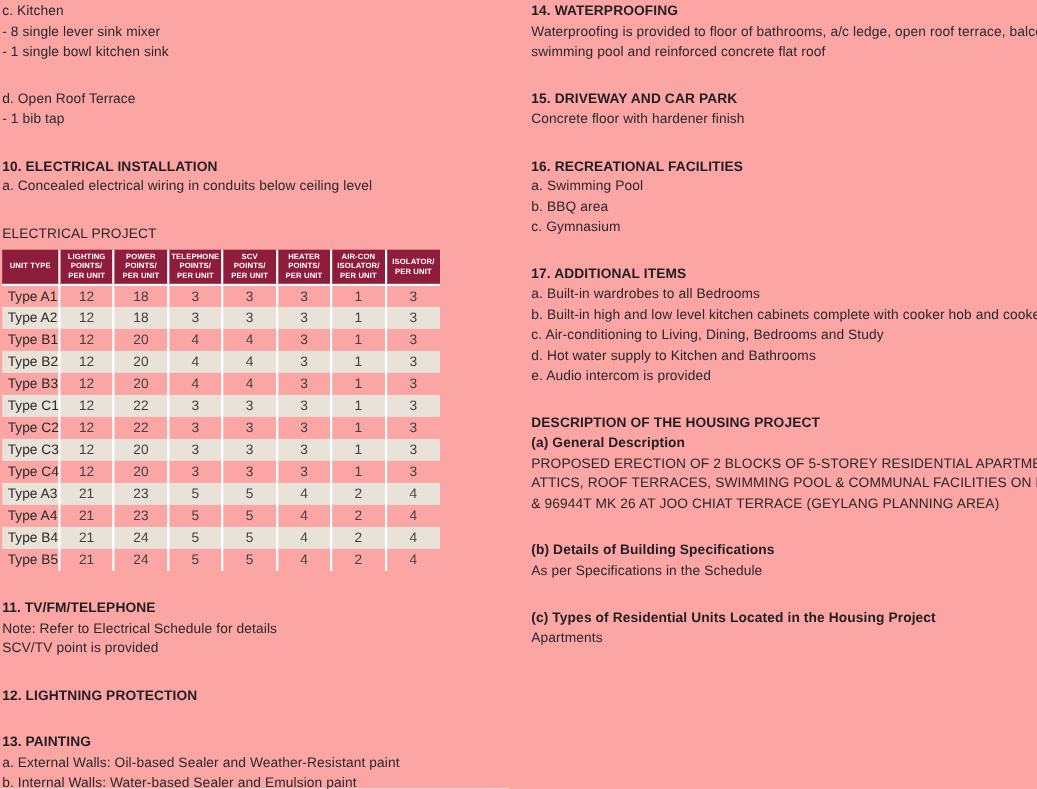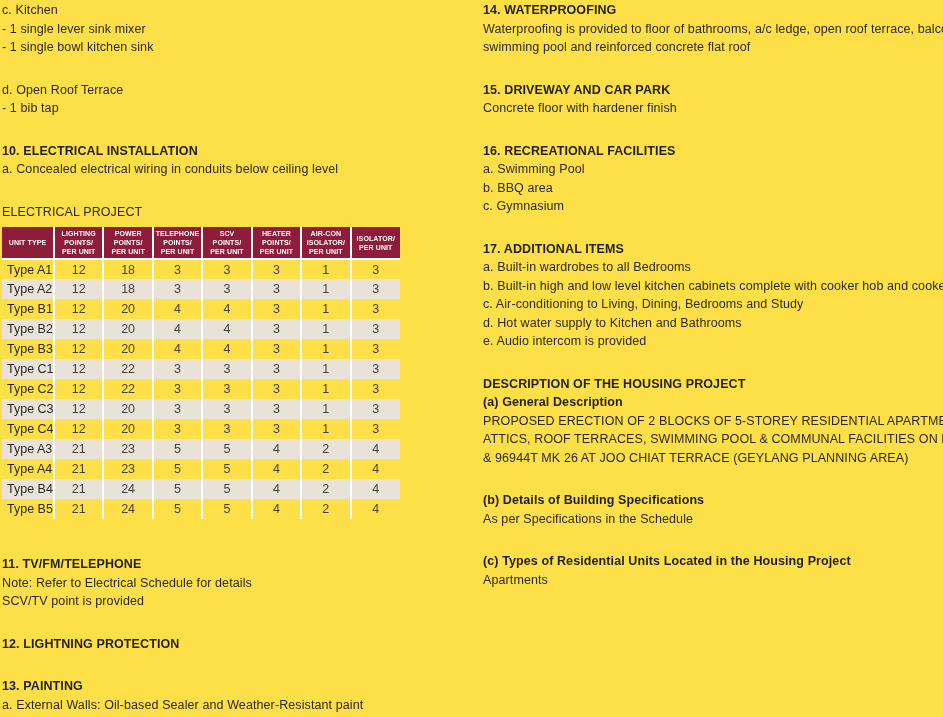--- a/index.html
+++ b/index.html
@@ -3,21 +3,21 @@
 <meta charset="utf-8">
 <style>
   * { margin: 0; padding: 0; box-sizing: border-box; }
   html, body {
     width: 943px; height: 717px;
     background: #ffffff;
     overflow: hidden;
     font-family: "Liberation Sans", "DejaVu Sans", sans-serif;
     color: #2b2829;
   }
-  .page { position: relative; width: 943px; height: 717px; background: #fde047; }
+  .page { position: relative; width: 943px; height: 717px; background: #fca5a5; }
 
   .col { position: absolute; top: 1px; }
   .col-left  { left: 2px;  width: 470px; }
   .col-right { left: 483px; width: 470px; }
 
   .block { margin-top: 24px; }
   .block:first-child { margin-top: 0; }
 
   .line, .heading, .body-text {
     font-size: 12.5px;
@@ -61,32 +61,32 @@
   }
   table.schedule td:first-child {
     border-left: none;
     text-align: left;
     padding-left: 5px;
     color: #2b2829;
     margin-top: 44px;
   }
   table.schedule tbody tr:nth-of-type(even) td { background: #e8e2d8; }
 
-  .after-table { margin-top: 36px; }
+  .after-table { margin-top: 24px; }
 </style>
 </head>
 <body>
 
 <div class="page">
 
   <div class="col col-left">
 
     <div class="block">
       <div class="line">c. Kitchen</div>
-      <div class="line">- 1 single lever sink mixer</div>
+      <div class="line">- 8 single lever sink mixer</div>
       <div class="line">- 1 single bowl kitchen sink</div>
     </div>
 
     <div class="block">
       <div class="line">d. Open Roof Terrace</div>
       <div class="line">- 1 bib tap</div>
     </div>
 
     <div class="block">
       <div class="heading">10. ELECTRICAL INSTALLATION</div>

